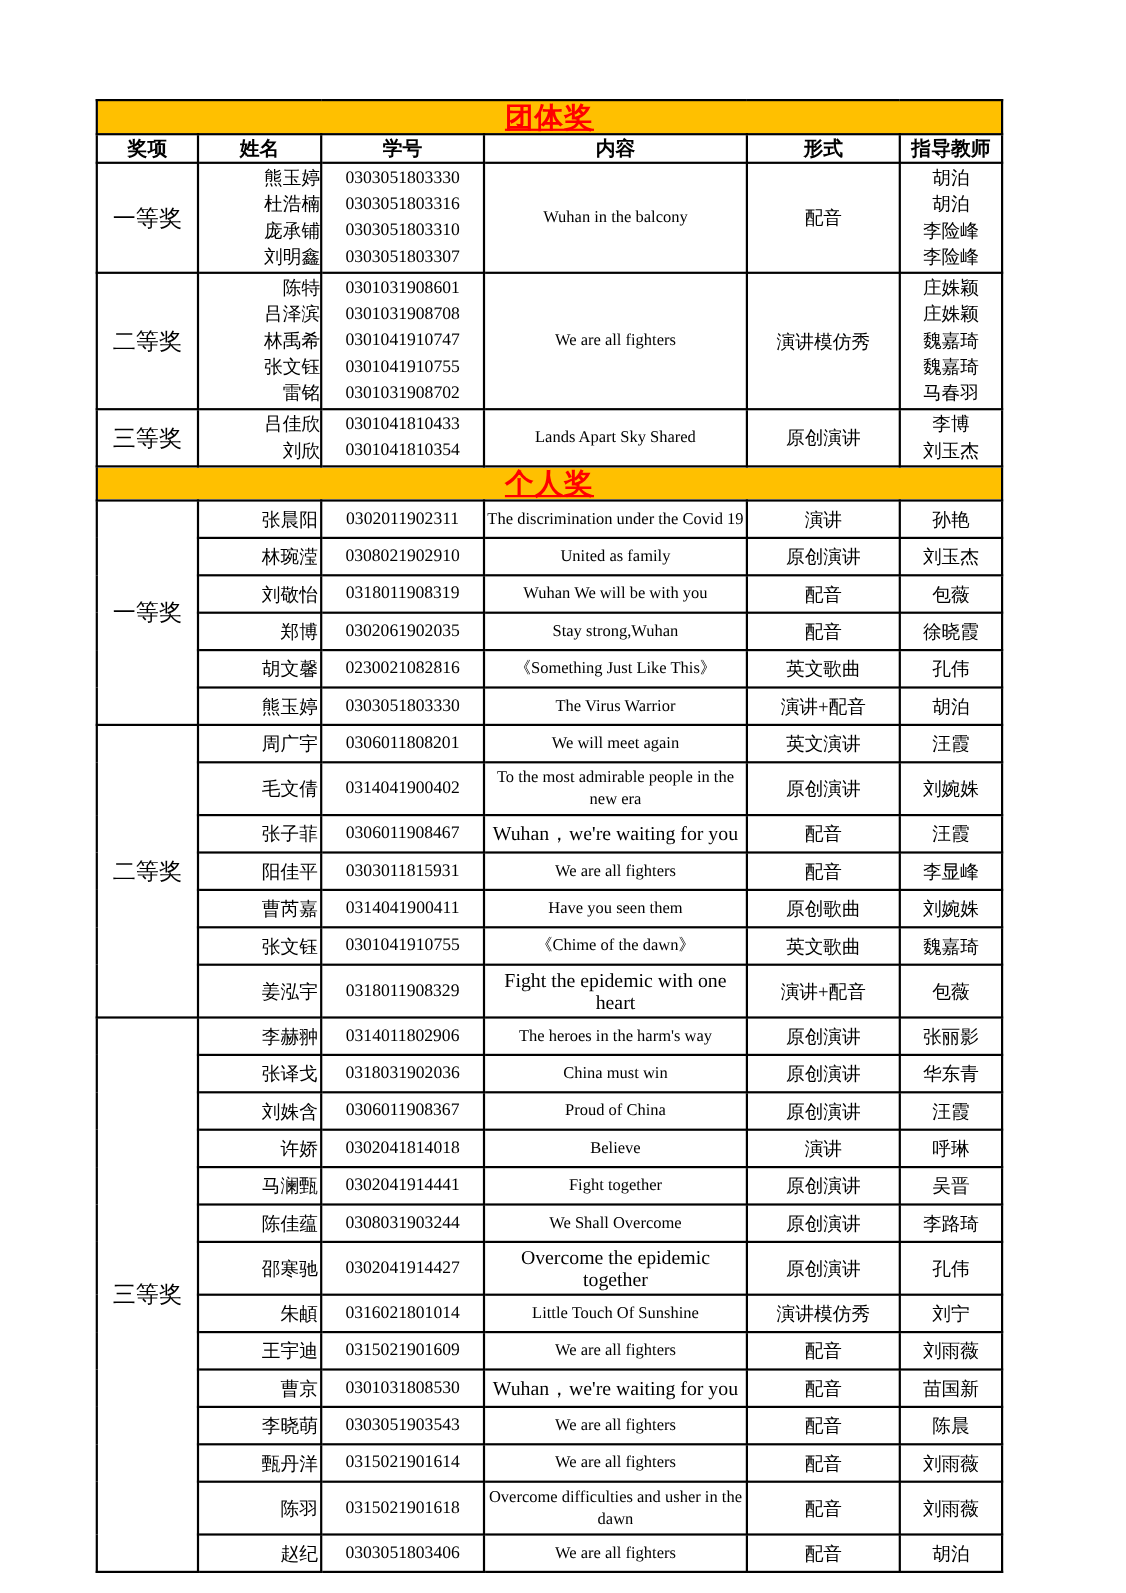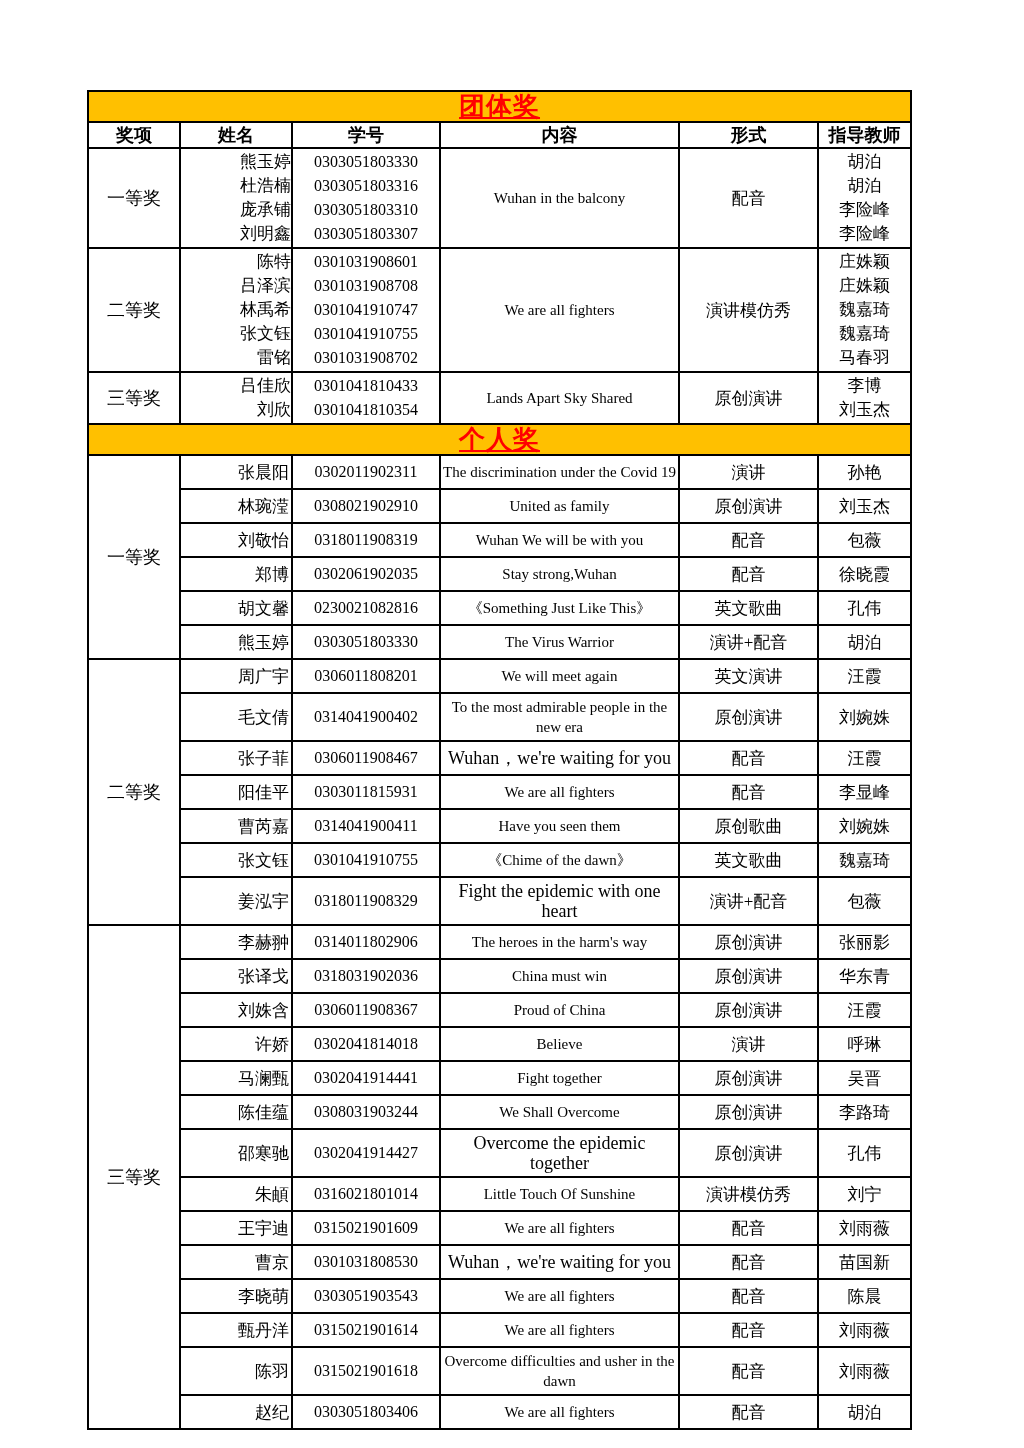--- a/index.html
+++ b/index.html
@@ -41,21 +41,21 @@
     line-height: 29px;
     letter-spacing: 1px;
     text-decoration: underline;
   }
   th.col-header {
     font-weight: bold;
     font-size: 18px;
     height: 23px;
     padding: 0;
   }
-  td.award   { font-size: 18px; margin-top: 47px; }
+  td.award   { font-size: 21px; margin-top: 47px; }
   td.name    { font-size: 17px; text-align: right; }
   td.sid     { font-size: 16px; }
   td.form    { font-size: 17px; }
   td.teacher { font-size: 17px; margin-top: 48px; }
   td.content {
     font-size: 15px;
     line-height: 20px;
     padding: 3px 2px;
   }
   td.content.small { font-size: 18px; }

